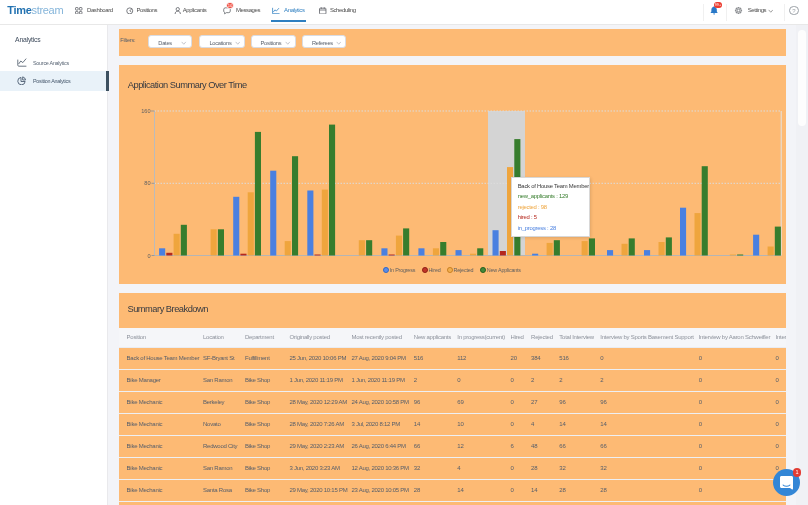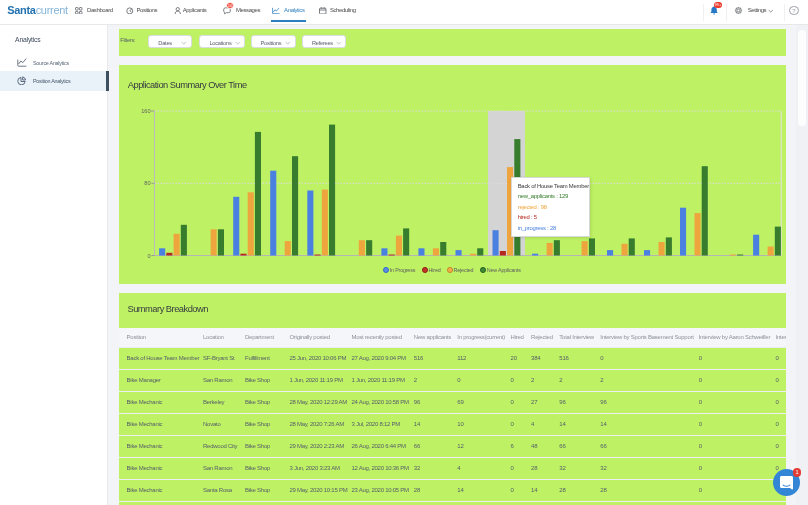--- a/index.html
+++ b/index.html
@@ -1,27 +1,27 @@
 <!DOCTYPE html>
 <html><head><meta charset="utf-8">
 <style>
 * { margin:0; padding:0; box-sizing:border-box; }
 html,body { width:808px; height:505px; overflow:hidden; }
 body { font-family:"Liberation Sans", sans-serif; background:#f3f4f8; position:relative; }
 .abs { position:absolute; }
-.card { position:absolute; background:#bef264; }
+.card { position:absolute; background:#fdba74; }
 .nav { font-size:6px; letter-spacing:-0.4px; color:#4c4c4c; top:6.7px; }
 .th { top:6.6px; font-size:6px; letter-spacing:-0.25px; color:#8d929c; white-space:nowrap; }
 .td { top:7.6px; font-size:6px; letter-spacing:-0.25px; color:#565e6a; white-space:nowrap; }
 svg { display:block; }
 </style></head>
 <body>
 
 <div class="abs" style="left:0;top:0;width:808px;height:25px;background:#fff;border-bottom:1px solid #e8e8e8;z-index:5;">
-  <div class="abs" style="left:7.2px;top:4px;font-size:11px;letter-spacing:-0.3px;"><span style="font-weight:bold;color:#2272b1;">Santa</span><span style="color:#85b5da;">current</span></div>
+  <div class="abs" style="left:7.2px;top:4px;font-size:11px;letter-spacing:-0.3px;"><span style="font-weight:bold;color:#2272b1;">Time</span><span style="color:#85b5da;">stream</span></div>
 
   <svg class="abs" style="left:75px;top:6.8px;" width="7.5" height="7.5" viewBox="0 0 10 10" fill="none" stroke="#5a5d63" stroke-width="1.05">
       <rect x="0.7" y="0.7" width="3.4" height="3.4" rx="0.8"></rect>
       <rect x="5.9" y="0.7" width="3.4" height="3.4" rx="0.8"></rect>
       <rect x="0.7" y="5.9" width="3.4" height="3.4" rx="0.8"></rect>
       <rect x="5.9" y="5.9" width="3.4" height="3.4" rx="0.8"></rect>
     </svg>
   <div class="abs nav" style="left:87px;">Dashboard</div>
 
   <svg class="abs" style="left:126px;top:6.8px;" width="7.5" height="7.5" viewBox="0 0 10 10" fill="none" stroke="#5a5d63" stroke-width="1.05">

